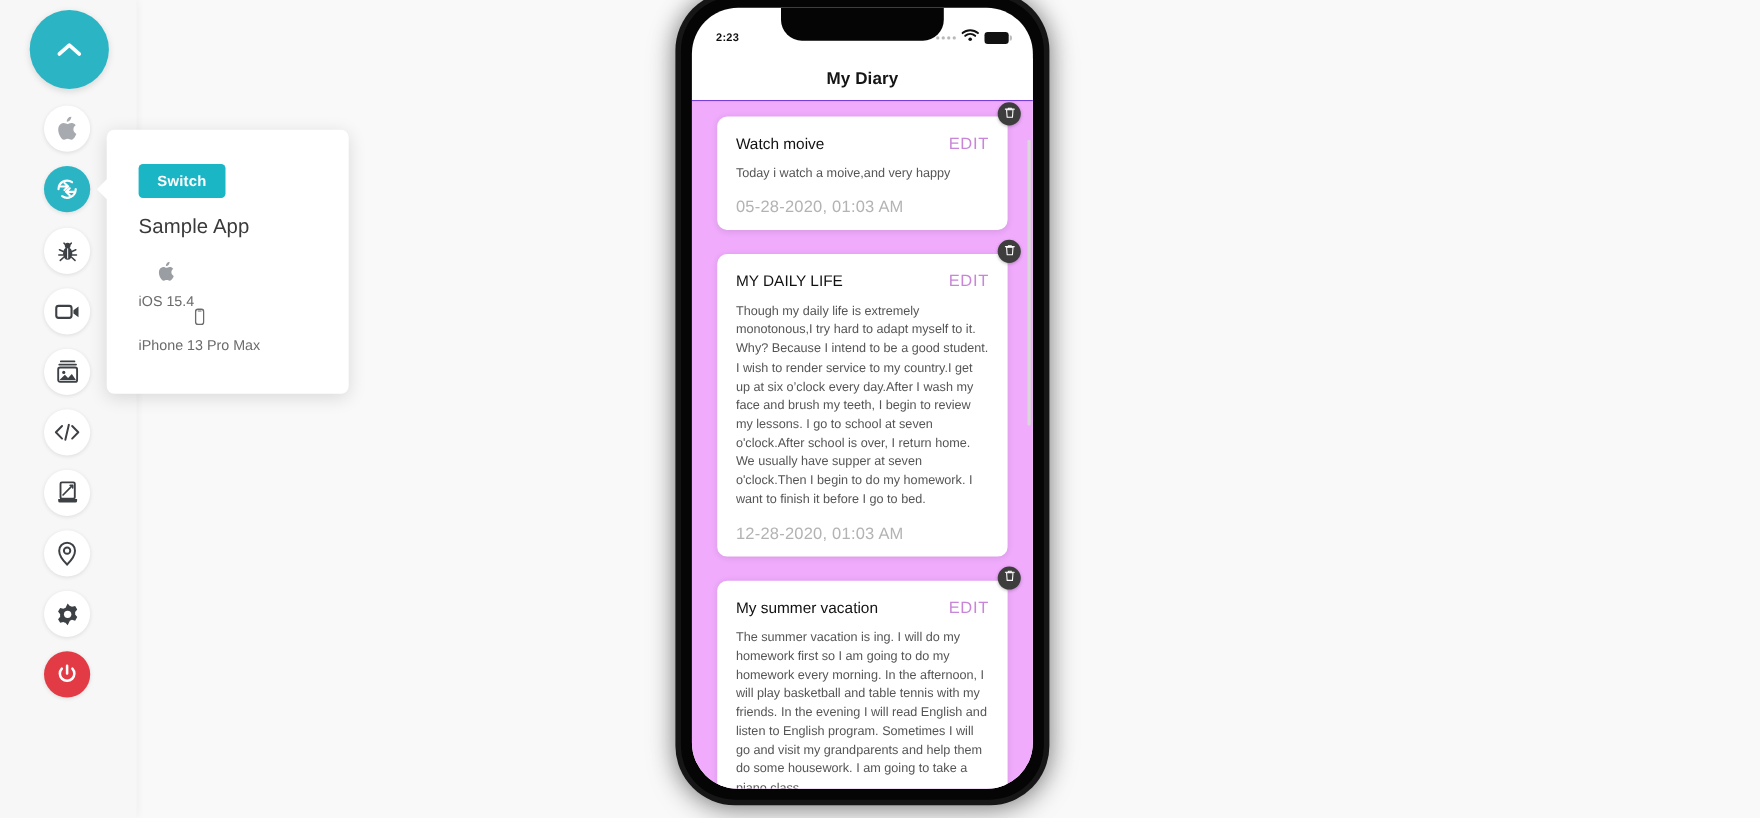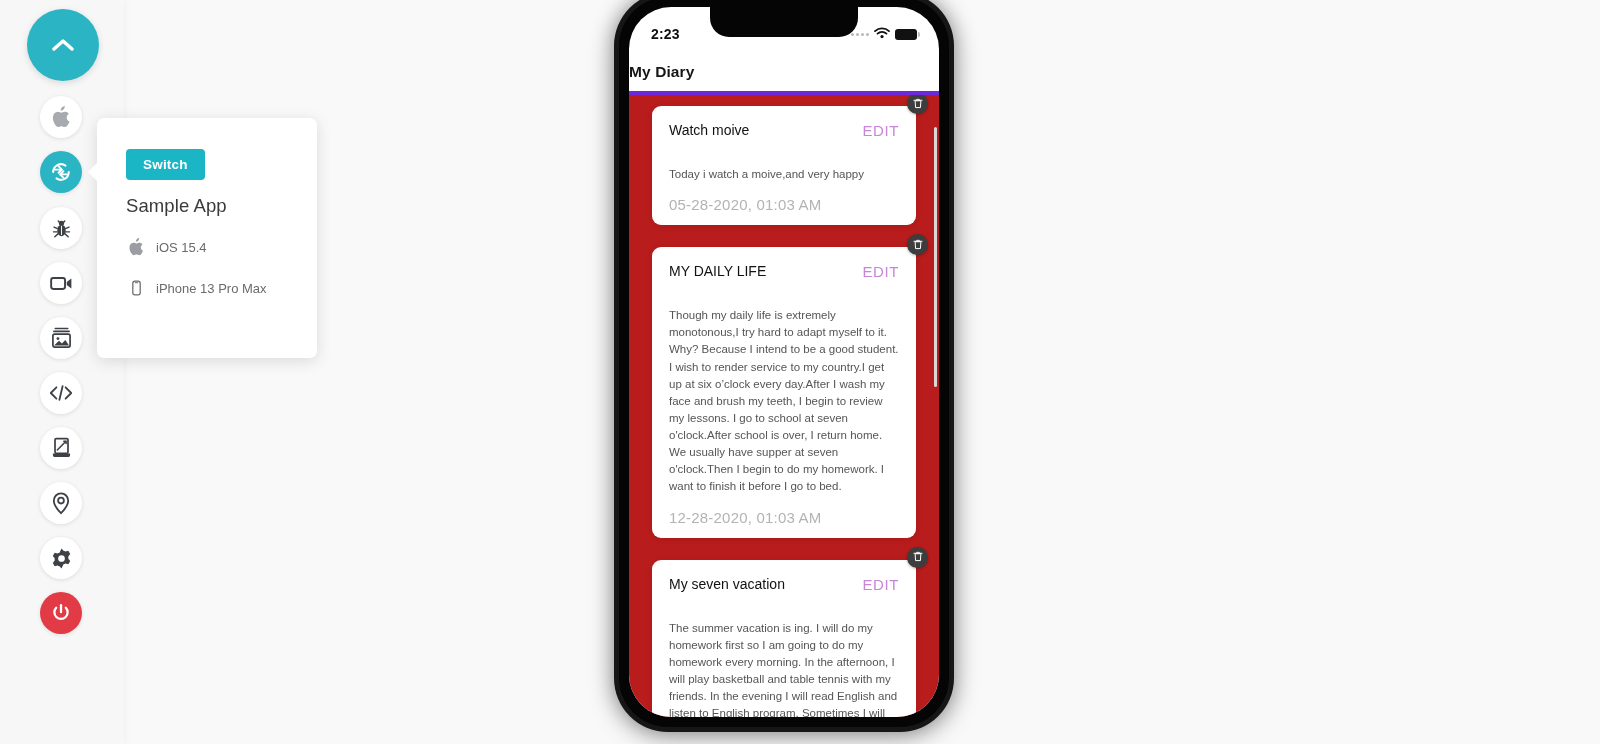--- a/index.html
+++ b/index.html
@@ -104,20 +104,21 @@
     letter-spacing: .1px;
   }
   .pop-row {
     position: absolute;
     left: 29px;
     display: flex;
     align-items: center;
     gap: 10px;
     font-size: 13px;
     color: #6b6b6b;
+    flex-direction: column;
   }
   .pop-row.os { top: 120px; }
   .pop-row.device { top: 162px; }
   .pop-icon {
     width: 20px;
     display: flex;
     justify-content: center;
     align-items: center;
   }
 
@@ -186,21 +187,21 @@
     position: absolute;
     top: 0; left: 0; right: 0;
     height: 46px;
     display: flex;
     align-items: center;
     padding: 8px 22px 0 22px;
     box-sizing: border-box;
     z-index: 20;
   }
   #status-time {
-    font-size: 14px;
+    font-size: 10px;
     font-weight: bold;
     color: #101010;
     letter-spacing: .2px;
   }
   #status-right {
     margin-left: auto;
     display: flex;
     align-items: center;
     gap: 5px;
   }
@@ -226,37 +227,37 @@
     border-radius: 0 2px 2px 0;
   }
 
   
   #nav-bar {
     position: absolute;
     top: 46px; left: 0; right: 0;
     height: 38px;
     display: flex;
     align-items: center;
-    justify-content: flex-start;
-    border-bottom: 4px solid #6d28d9;
+    justify-content: center;
+    border-bottom: 1px solid #6d28d9;
     background: #fff;
     z-index: 18;
   }
   #nav-title {
     font-size: 15.5px;
     font-weight: bold;
     color: #151515;
     letter-spacing: .1px;
   }
 
   
   #entries {
     position: absolute;
     top: 85px; left: 0; right: 0; bottom: 0;
-    background: #b91c1c;
+    background: #f0abfc;
     padding: 14px 0 0 0;
     overflow: hidden;
   }
   .entry-card {
     position: relative;
     margin: 0 23px 22px 23px;
     background: #ffffff;
     border-radius: 9px;
     box-shadow: 0 1px 6px rgba(0,0,0,0.10);
     padding: 16px 17px 12px 17px;
@@ -275,21 +276,21 @@
     max-width: 74%;
   }
   .entry-edit {
     font-size: 15px;
     color: #c986d9;
     letter-spacing: .6px;
     cursor: pointer;
     flex-shrink: 0;
   }
   .entry-body {
-    margin-top: 27px;
+    margin-top: 11px;
     font-size: 11.5px;
     line-height: 1.49;
     color: #555555;
   }
   .entry-date {
     margin-top: 13px;
     font-size: 15px;
     color: #b3b3b3;
     letter-spacing: .2px;
   }
@@ -525,21 +526,21 @@
             </div>
             <div class="entry-card">
               <div class="entry-delete">
                 <span><svg width="10" height="11" viewBox="0 0 12 13">
                     <path d="M1.2 2.6h9.6" stroke="#fff" stroke-width="1.3" stroke-linecap="round"></path>
                     <path d="M4.4 2.4V1.5h3.2v.9" fill="none" stroke="#fff" stroke-width="1.1"></path>
                     <path d="M2.5 3.2h7l-.6 8.2H3.1z" fill="none" stroke="#fff" stroke-width="1.2" stroke-linejoin="round"></path>
                   </svg></span>
               </div>
               <div class="entry-head">
-                <div class="entry-title">My seven vacation</div>
+                <div class="entry-title">My summer vacation</div>
                 <div class="entry-edit">EDIT</div>
               </div>
               <div class="entry-body">The summer vacation is ing. I will do my homework first so I am going to do my homework every morning. In the afternoon, I will play basketball and table tennis with my friends. In the evening I will read English and listen to English program. Sometimes I will go and visit my grandparents and help them do some housework. I am going to take a piano class.</div>
             </div>
           </div>
 
         <div id="screen-scrollbar"></div>
       </div>
     </div>
   </div>

